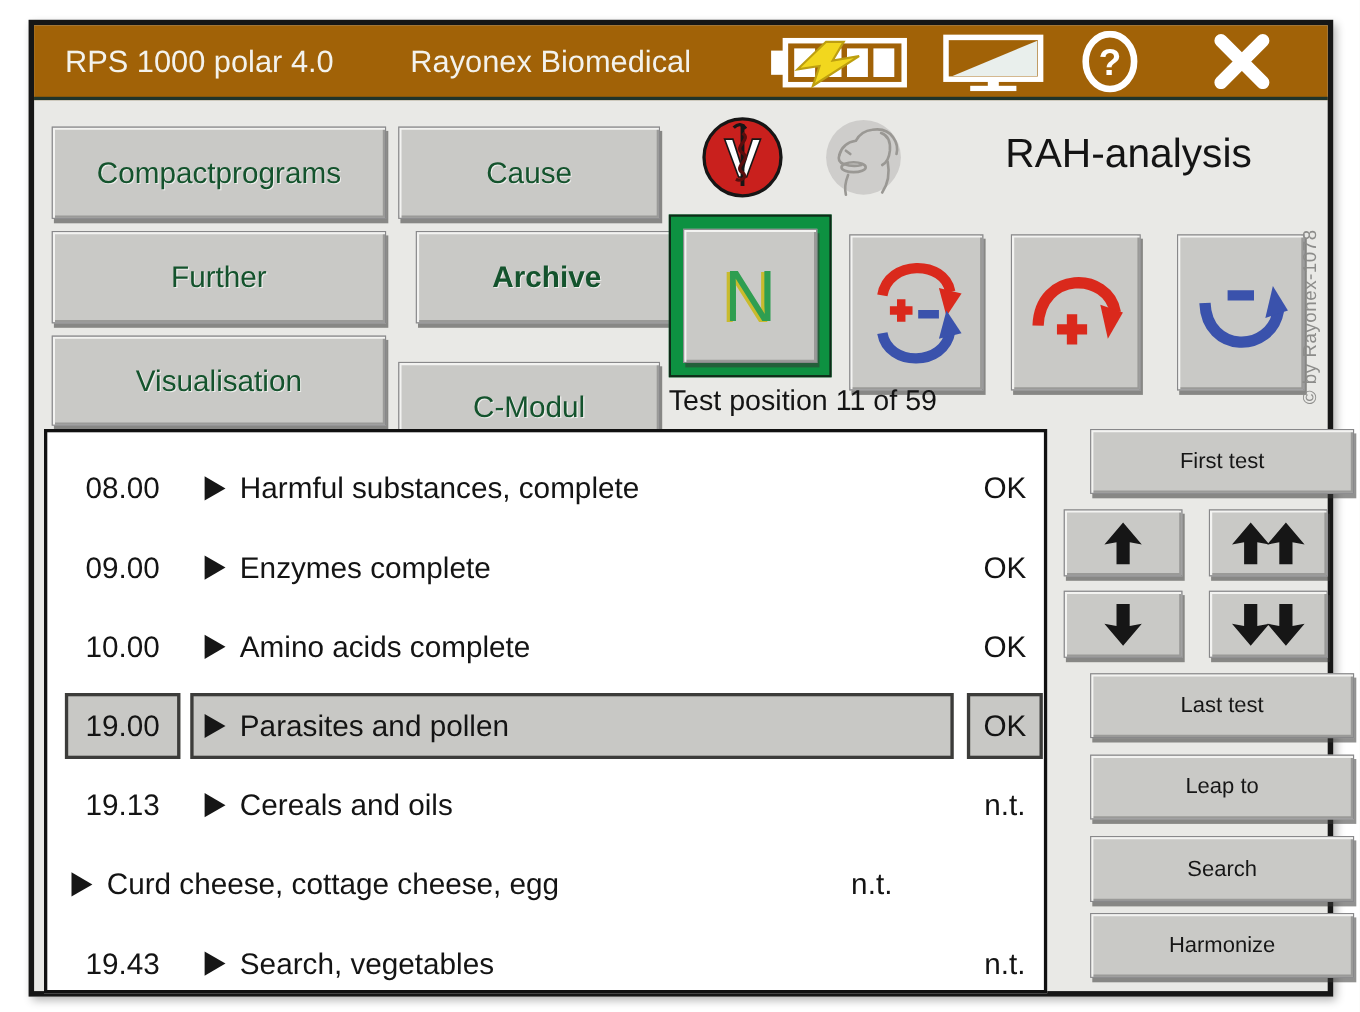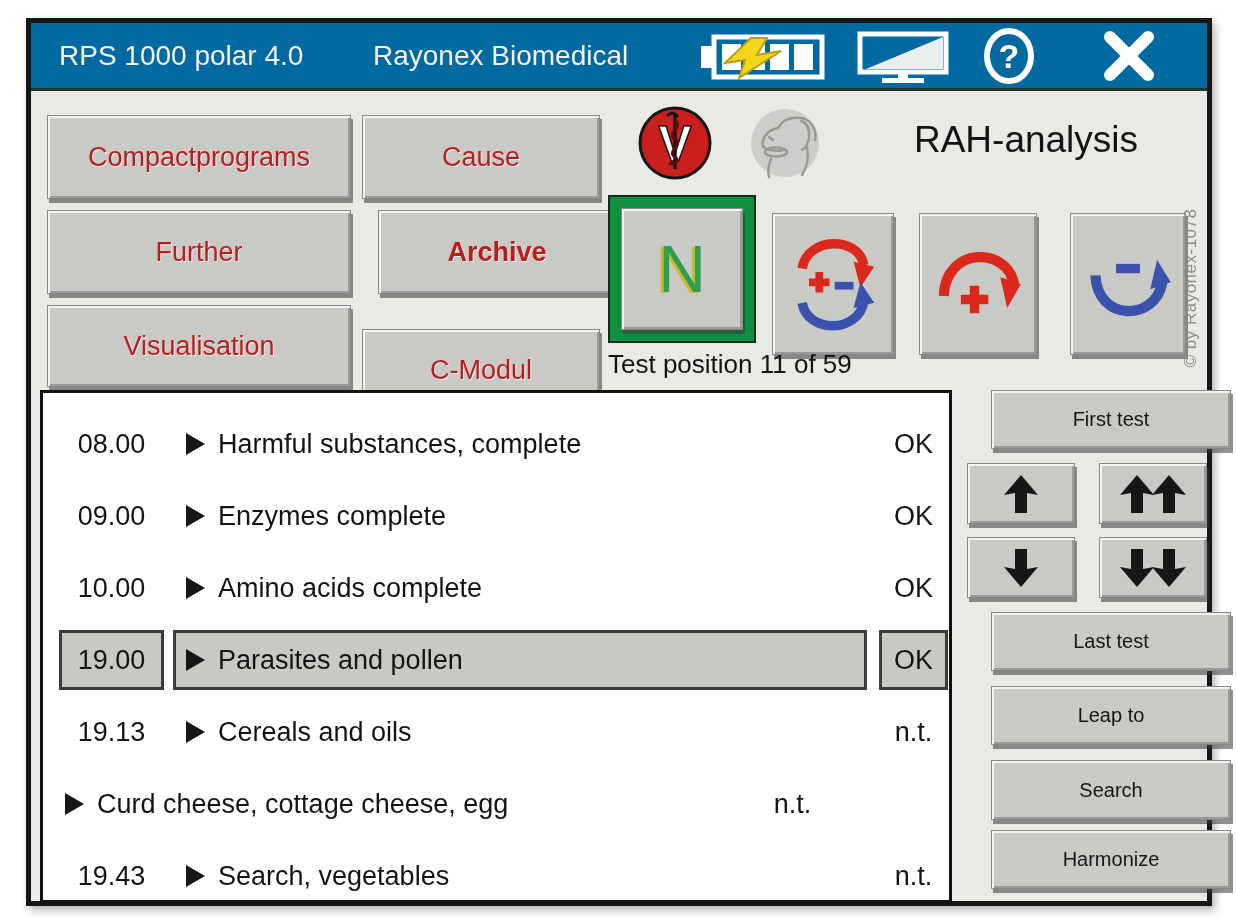--- a/index.html
+++ b/index.html
@@ -3,32 +3,32 @@
 <meta charset="utf-8">
 <style>
   html,body{margin:0;padding:0;background:#ffffff;width:1236px;height:920px;
     font-family:"Liberation Sans","DejaVu Sans",sans-serif;position:relative;overflow:hidden;}
 
   .window{position:absolute;left:26px;top:18px;width:1186px;height:888px;
     box-sizing:border-box;border:5px solid #161616;background:#e9e9e6;
     box-shadow:3px 4px 8px rgba(0,0,0,.30);}
 
   
-  .titlebar{position:absolute;left:0;top:0;width:100%;height:65px;background:#0369a1;
+  .titlebar{position:absolute;left:0;top:0;width:100%;height:65px;background:#a16207;
     border-bottom:3px solid #20342b;}
   .tb-text{position:absolute;top:0;height:65px;line-height:65px;color:#f3f2ec;font-size:28px;}
   .tb-title{left:28px;}
   .tb-brand{left:342px;}
   .tb-icon{position:absolute;cursor:default;}
 
   
   .btn3d{box-sizing:border-box;background:#c9c9c6;border:1px solid #88888a;
     box-shadow:inset 2px 2px 0 #f3f3f1,inset -2px -2px 0 #9a9a98,2px 4px 0 rgba(55,55,53,.55);
     display:flex;align-items:center;justify-content:center;position:absolute;}
-  .nav-btn{color:#b91c1c;font-size:27px;text-shadow:1px 1px 0 #eeeeec;}
+  .nav-btn{color:#14532d;font-size:27px;text-shadow:1px 1px 0 #eeeeec;}
   .side-btn{color:#161616;font-size:20px;margin-left:24px;}
 
   .nav1{left:16px; top:92px; width:304px;height:84px;}
   .nav2{left:331px;top:92px; width:238px;height:84px;}
   .nav3{left:16px; top:187px;width:304px;height:84px;}
   .nav4{left:347px;top:187px;width:238px;height:84px;font-weight:bold;}
   .nav5{left:16px; top:282px;width:304px;height:82px;}
   .nav6{left:331px;top:282px;width:238px;height:82px;margin-top:24px;}
 
   

